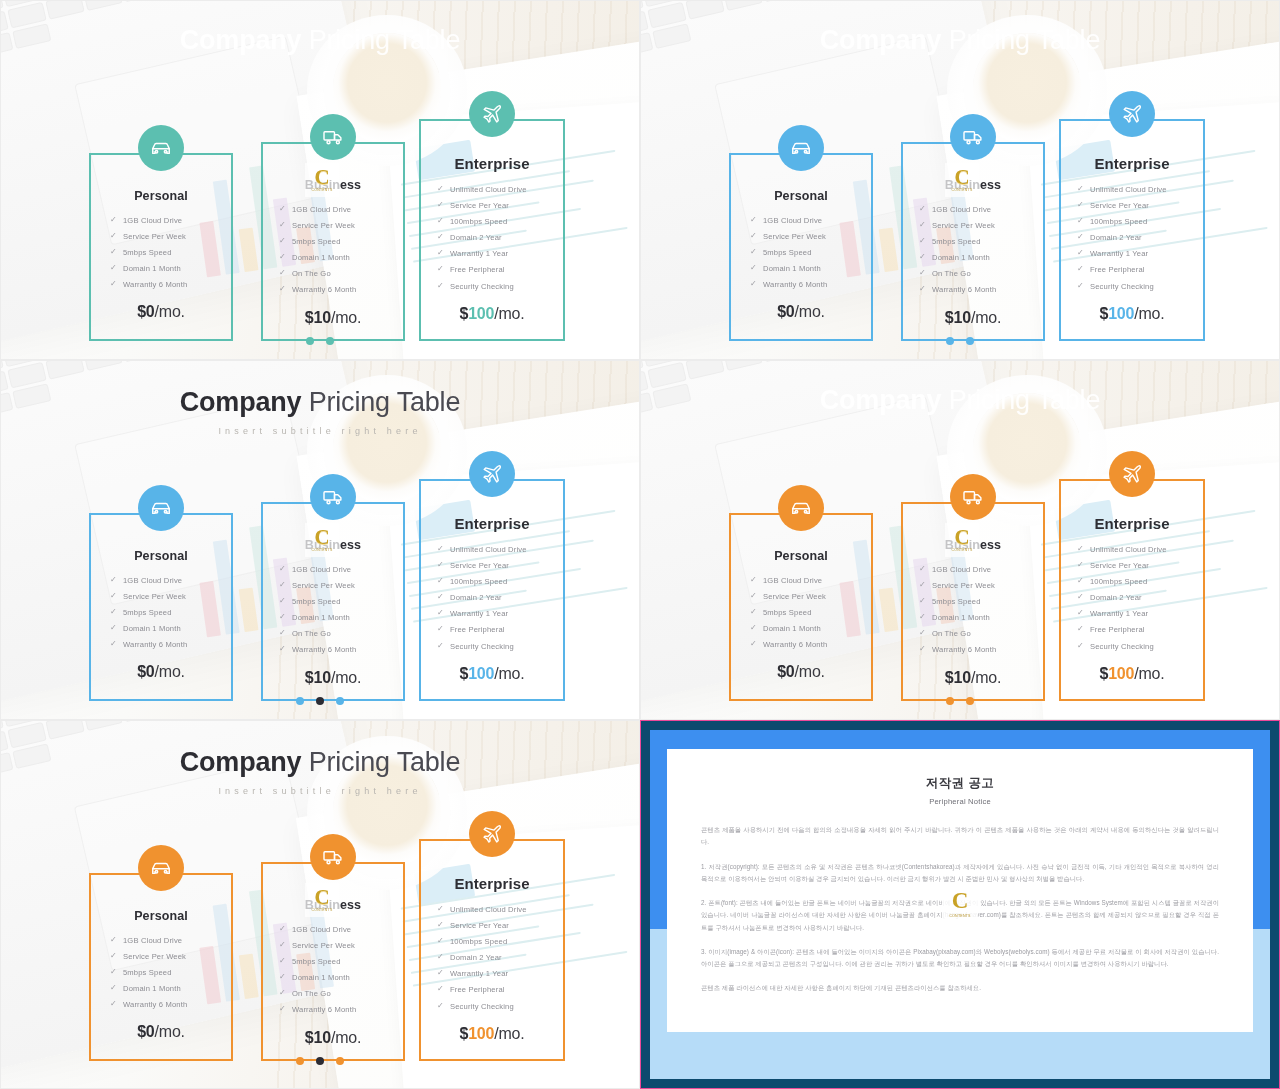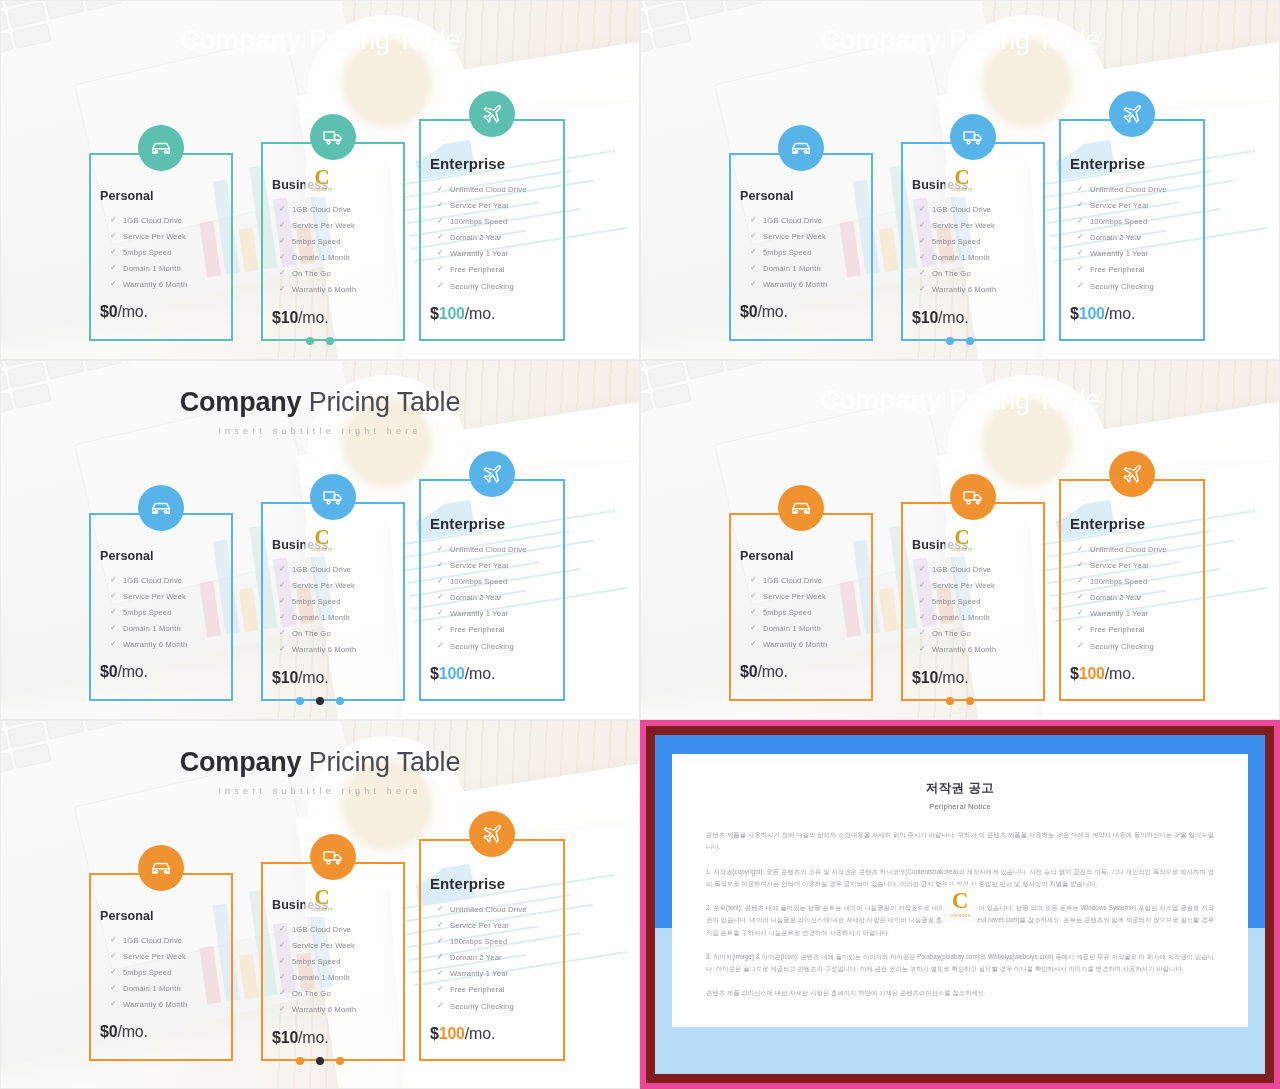--- a/index.html
+++ b/index.html
@@ -128,21 +128,21 @@
   .head.dark .sub { color:#b9b6b1; }
 
   
   .cards { position:absolute; z-index:4; display:flex; align-items:flex-end; }
   .card {
     position:relative;
     background:transparent;
     border:2px solid var(--accent);
     width:144px;
     padding:34px 9px 17px;
-    display:flex; flex-direction:column; 
+    display:flex; flex-direction:column; align-items:center;
   }
   .card .badge {
     position:absolute; top:-30px; left:50%; transform:translateX(-50%);
     width:46px; height:46px; border-radius:50%;
     background:var(--accent);
     display:flex; align-items:center; justify-content:center;
   }
   .card .badge svg { width:24px; height:24px; }
   .card h3 {
     font-size:12.5px; font-weight:700; color:#2e2e34; margin-bottom:14px;
@@ -187,22 +187,22 @@
 
   
   .dots {
     position:absolute; left:0; right:0; z-index:5;
     display:flex; justify-content:center; gap:12px;
   }
   .dots span { width:8px; height:8px; border-radius:50%; display:block; }
 
   
   .copy-slide {
-    background:#7f1d1d; position:relative; overflow:hidden;
-    border:6px solid #ec4899;
+    background:#0c4a6e; position:relative; overflow:hidden;
+    border:1px solid #ec4899;
     display:flex; align-items:flex-start; justify-content:center;
   }
   .copy-frame {
     position:absolute; left:9px; top:9px; right:9px; bottom:9px;
     background:linear-gradient(180deg,#3d8ff0 0%,#3d8ff0 57%,#b6dcf8 57%,#b6dcf8 100%);
     padding:19px 17px;
   }
   .copy-sheet {
     background:#fff; width:100%; height:calc(100% - 28px);
     padding:26px 34px 14px;

